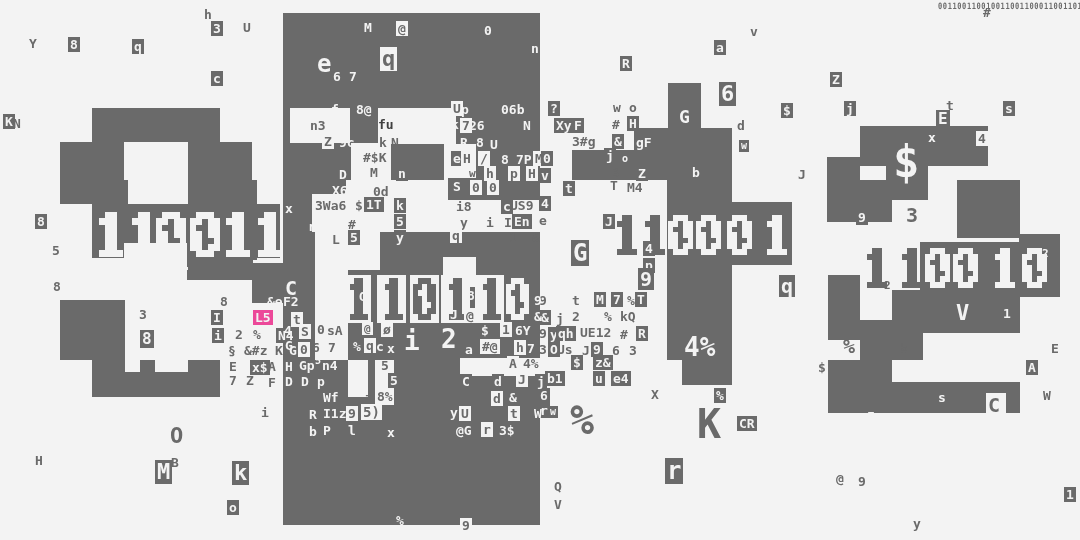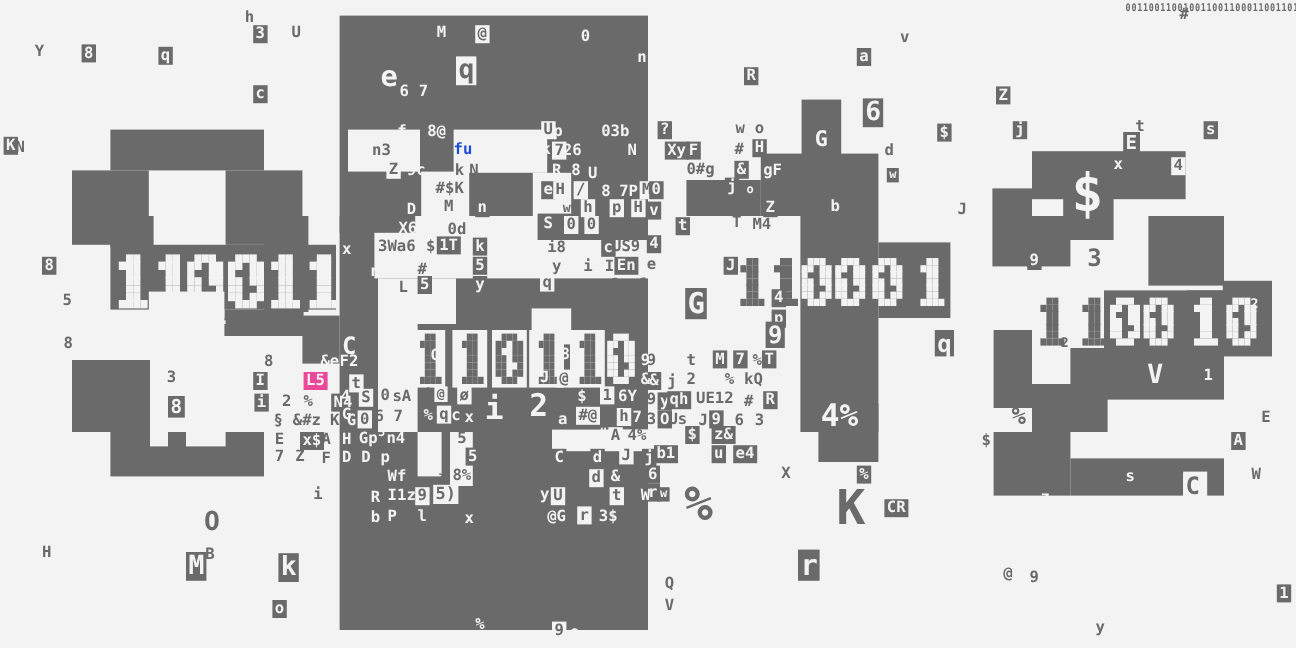--- a/index.html
+++ b/index.html
@@ -657,21 +657,21 @@
     <span class="ch" style="left: 843px; top: 336px; font-size: 20px; color: rgb(106, 106, 106);">%</span>
     <span class="ch" style="left: 900px; top: 342px; font-size: 13px; color: rgb(106, 106, 106);">k</span>
     <span class="ch" style="left: 1051px; top: 342px; font-size: 13px; color: rgb(106, 106, 106);">E</span>
     <span class="ch" style="left: 983px; top: 6px; font-size: 13px; color: rgb(106, 106, 106);">#</span>
     <span class="ch" style="left: 750px; top: 25px; font-size: 13px; color: rgb(106, 106, 106);">v</span>
     <span class="ch cell" style="left: 714px; top: 40px; font-size: 13px; color: rgb(243, 243, 243); background: rgb(106, 106, 106);">a</span>
     <span class="ch cell" style="left: 620px; top: 56px; font-size: 13px; color: rgb(243, 243, 243); background: rgb(106, 106, 106);">R</span>
     <span class="ch cell" style="left: 548px; top: 101px; font-size: 13px; color: rgb(243, 243, 243); background: rgb(106, 106, 106);">?</span>
     <span class="ch cell" style="left: 554px; top: 118px; font-size: 13px; color: rgb(243, 243, 243); background: rgb(106, 106, 106);">Xy</span>
     <span class="ch cell" style="left: 572px; top: 118px; font-size: 13px; color: rgb(243, 243, 243); background: rgb(106, 106, 106);">F</span>
-    <span class="ch" style="left: 572px; top: 135px; font-size: 13px; color: rgb(106, 106, 106);">0#g</span>
+    <span class="ch" style="left: 572px; top: 135px; font-size: 13px; color: rgb(106, 106, 106);">3#g</span>
     <span class="ch" style="left: 613px; top: 101px; font-size: 13px; color: rgb(106, 106, 106);">w</span>
     <span class="ch" style="left: 629px; top: 101px; font-size: 13px; color: rgb(106, 106, 106);">o</span>
     <span class="ch" style="left: 612px; top: 118px; font-size: 13px; color: rgb(106, 106, 106);">#</span>
     <span class="ch cell" style="left: 627px; top: 116px; font-size: 13px; color: rgb(243, 243, 243); background: rgb(106, 106, 106);">H</span>
     <span class="ch cell" style="left: 612px; top: 134px; font-size: 13px; color: rgb(243, 243, 243); background: rgb(106, 106, 106);">&amp;</span>
     <span class="ch" style="left: 636px; top: 136px; font-size: 13px; color: rgb(243, 243, 243);">gF</span>
     <span class="ch cell" style="left: 604px; top: 148px; font-size: 13px; color: rgb(243, 243, 243); background: rgb(106, 106, 106);">j</span>
     <span class="ch cell" style="left: 620px; top: 153px; font-size: 10px; color: rgb(243, 243, 243); background: rgb(106, 106, 106);">o</span>
     <span class="ch" style="left: 611px; top: 166px; font-size: 13px; color: rgb(106, 106, 106);">B</span>
     <span class="ch cell" style="left: 636px; top: 166px; font-size: 13px; color: rgb(243, 243, 243); background: rgb(106, 106, 106);">Z</span>
@@ -743,30 +743,30 @@
     <span class="ch" style="left: 317px; top: 52px; font-size: 24px; color: rgb(243, 243, 243);">e</span>
     <span class="ch cell" style="left: 380px; top: 47px; font-size: 22px; color: rgb(106, 106, 106); background: rgb(243, 243, 243);">q</span>
     <span class="ch" style="left: 333px; top: 70px; font-size: 13px; color: rgb(243, 243, 243);">6</span>
     <span class="ch" style="left: 349px; top: 70px; font-size: 13px; color: rgb(243, 243, 243);">7</span>
     <span class="ch" style="left: 331px; top: 103px; font-size: 13px; color: rgb(243, 243, 243);">f</span>
     <span class="ch" style="left: 356px; top: 103px; font-size: 13px; color: rgb(243, 243, 243);">8@</span>
     <span class="ch cell" style="left: 308px; top: 118px; font-size: 13px; color: rgb(106, 106, 106); background: rgb(243, 243, 243);">n3</span>
     <span class="ch" style="left: 339px; top: 119px; font-size: 13px; color: rgb(243, 243, 243);">B</span>
     <span class="ch cell" style="left: 322px; top: 134px; font-size: 13px; color: rgb(106, 106, 106); background: rgb(243, 243, 243);">Z</span>
     <span class="ch" style="left: 339px; top: 136px; font-size: 13px; color: rgb(243, 243, 243);">9c</span>
-    <span class="ch" style="left: 378px; top: 118px; font-size: 13px; color: #1d4ed8;">fu</span>
+    <span class="ch" style="left: 378px; top: 118px; font-size: 13px; color: #404040;">fu</span>
     <span class="ch" style="left: 379px; top: 136px; font-size: 13px; color: rgb(106, 106, 106);">k</span>
     <span class="ch" style="left: 391px; top: 136px; font-size: 13px; color: rgb(106, 106, 106);">N</span>
     <span class="ch" style="left: 363px; top: 151px; font-size: 13px; color: rgb(106, 106, 106);">#$K</span>
     <span class="ch" style="left: 339px; top: 168px; font-size: 13px; color: rgb(243, 243, 243);">D</span>
     <span class="ch" style="left: 370px; top: 166px; font-size: 13px; color: rgb(106, 106, 106);">M</span>
     <span class="ch cell" style="left: 396px; top: 166px; font-size: 13px; color: rgb(243, 243, 243); background: rgb(106, 106, 106);">n</span>
     <span class="ch cell" style="left: 451px; top: 101px; font-size: 13px; color: rgb(106, 106, 106); background: rgb(243, 243, 243);">U</span>
     <span class="ch" style="left: 461px; top: 103px; font-size: 13px; color: rgb(243, 243, 243);">p</span>
-    <span class="ch" style="left: 501px; top: 103px; font-size: 13px; color: rgb(243, 243, 243);">03b</span>
+    <span class="ch" style="left: 501px; top: 103px; font-size: 13px; color: rgb(243, 243, 243);">06b</span>
     <span class="ch" style="left: 451px; top: 118px; font-size: 13px; color: rgb(243, 243, 243);">k</span>
     <span class="ch cell" style="left: 460px; top: 118px; font-size: 13px; color: rgb(106, 106, 106); background: rgb(243, 243, 243);">7</span>
     <span class="ch" style="left: 469px; top: 119px; font-size: 13px; color: rgb(243, 243, 243);">26</span>
     <span class="ch" style="left: 523px; top: 119px; font-size: 13px; color: rgb(243, 243, 243);">N</span>
     <span class="ch" style="left: 460px; top: 136px; font-size: 13px; color: rgb(243, 243, 243);">R</span>
     <span class="ch" style="left: 476px; top: 136px; font-size: 13px; color: rgb(243, 243, 243);">8</span>
     <span class="ch" style="left: 490px; top: 138px; font-size: 13px; color: rgb(243, 243, 243);">U</span>
     <span class="ch cell" style="left: 451px; top: 151px; font-size: 13px; color: rgb(243, 243, 243); background: rgb(106, 106, 106);">e</span>
     <span class="ch cell" style="left: 461px; top: 151px; font-size: 13px; color: rgb(106, 106, 106); background: rgb(243, 243, 243);">H</span>
     <span class="ch cell" style="left: 478px; top: 151px; font-size: 13px; color: rgb(106, 106, 106); background: rgb(243, 243, 243);">/</span>

